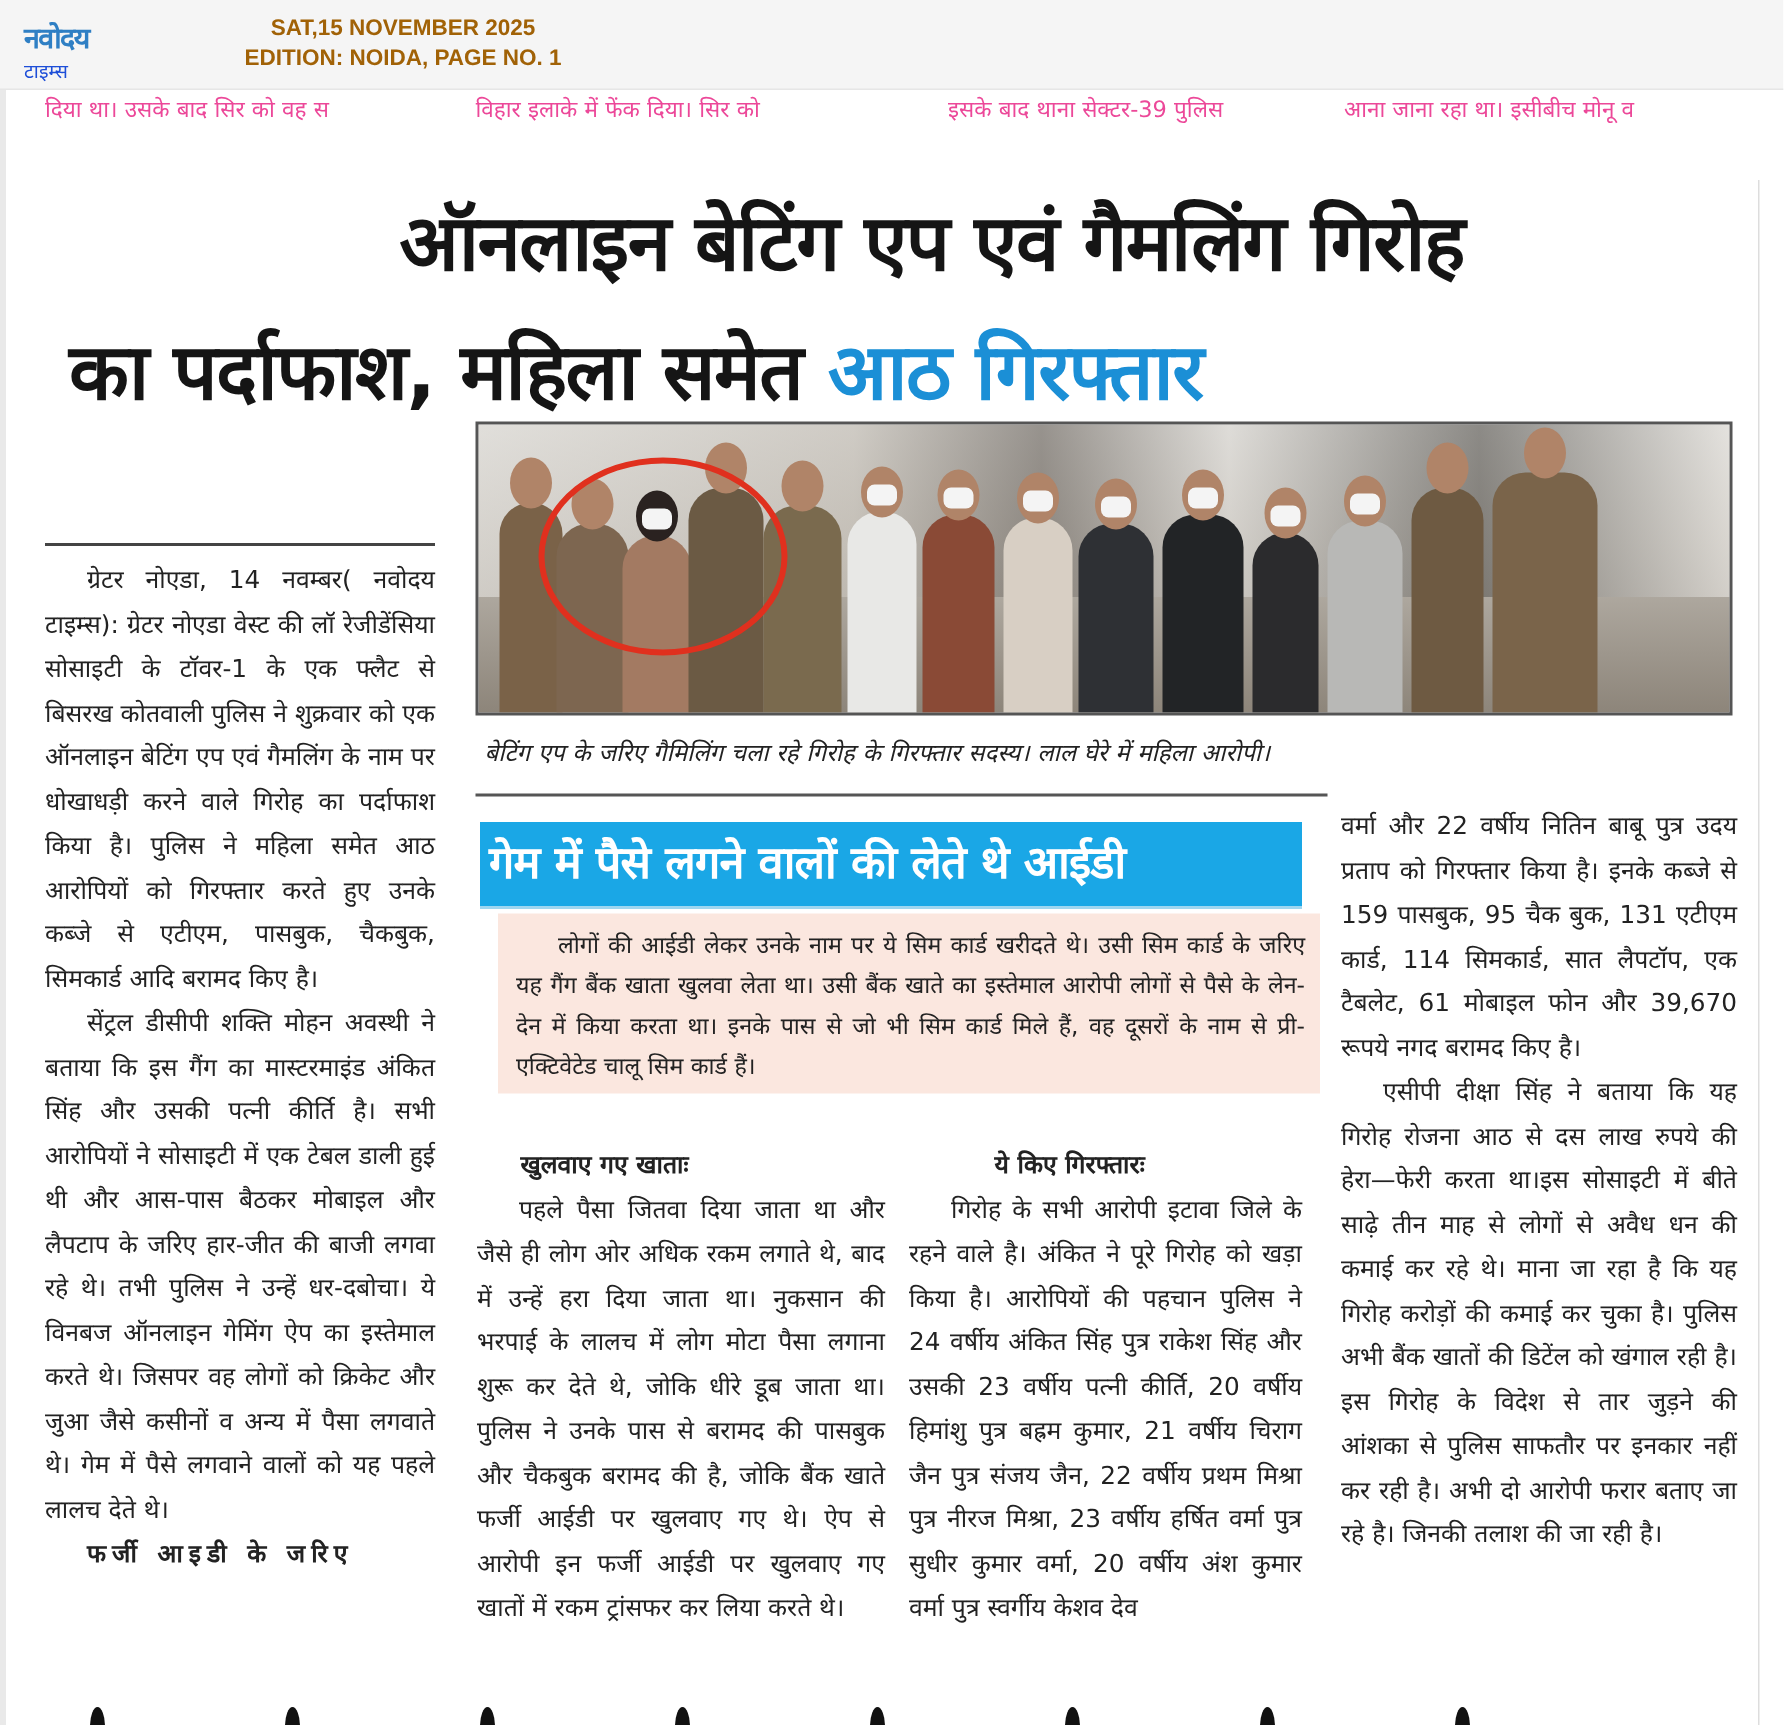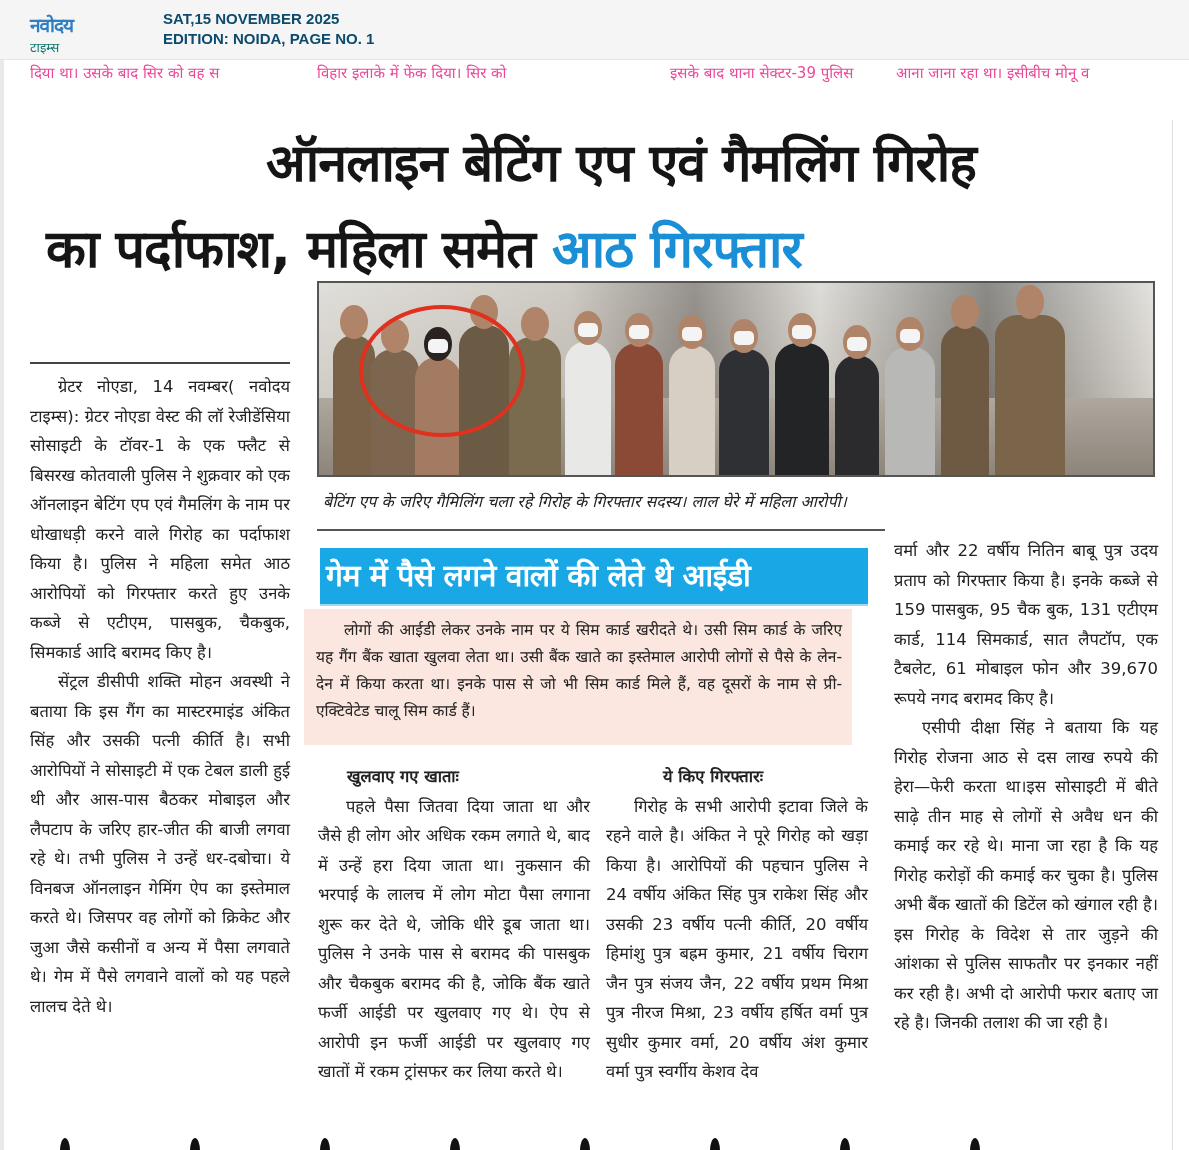--- a/index.html
+++ b/index.html
@@ -2,22 +2,22 @@
 <html><head>
 <meta charset="utf-8">
 <style>
   * { box-sizing: border-box; margin: 0; padding: 0; }
   html, body { width: 1189px; height: 1150px; overflow: hidden; background: #ffffff; }
   body { font-family: "DejaVu Sans", "Liberation Sans", sans-serif; color: #1e1e1e; position: relative; }
 
   .topbar { position: absolute; left: 0; top: 0; width: 1189px; height: 60px; background: #f5f5f5; border-bottom: 1px solid #e6e6e6; }
   .logo { position: absolute; left: 14px; top: 12px; display: flex; align-items: baseline; flex-direction: column; }
   .logo-main { color: #2f7fc4; font-weight: bold; font-size: 19px; letter-spacing: -1px; }
-  .logo-sub { color: #0f766e; font-size: 13px; margin-left: 16px; }
-  .edition { position: absolute; left: 163px; top: 9px; font-family: "Liberation Sans", sans-serif; font-size: 15px; line-height: 20px; color: #0c4a6e; font-weight: bold; }
+  .logo-sub { color: #1d4ed8; font-size: 13px; margin-left: 2px; }
+  .edition { position: absolute; left: 163px; top: 9px; font-family: "Liberation Sans", sans-serif; font-size: 15px; line-height: 20px; color: #a16207; font-weight: bold; text-align: center; }
 
   .page { position: absolute; left: 0; top: 60px; width: 1189px; height: 1090px; }
   .left-border { position: absolute; left: 0; top: 60px; width: 4px; height: 1090px; background: #e9e9e9; }
 
   .snippet { position: absolute; top: 0; font-size: 15px; color: #ec4899; white-space: nowrap; overflow: hidden; height: 28px; line-height: 26px; }
 
   .headline { position: absolute; left: 30px; top: 60px; width: 1130px; font-family: "DejaVu Sans", sans-serif; font-weight: bold; font-size: 52px; line-height: 86px; color: #151515; letter-spacing: -1px; margin-left: 16px; }
   .headline .l1 { display: block; text-align: center; padding-left: 20px; }
   .headline .l2 { display: block; white-space: nowrap; }
   .headline .accent { color: #1b8fd6; }
@@ -36,21 +36,21 @@
   .person { position: absolute; bottom: 0; border-radius: 22px 22px 0 0; }
   .person .head-s { position: absolute; left: 50%; transform: translateX(-50%); top: -30px; width: 28px; height: 34px; border-radius: 50%; background: #b08468; }
   .person .mask { position: absolute; left: 50%; transform: translateX(-50%); top: -18px; width: 20px; height: 14px; border-radius: 5px; background: #f4f4f4; }
   .red-circle { position: absolute; left: 40px; top: 22px; width: 166px; height: 132px; border: 4px solid #e0301e; border-radius: 50%; }
 
   .caption { position: absolute; left: 323px; top: 430px; width: 830px; font-style: italic; font-size: 16px; color: #222; white-space: nowrap; }
   .caption-line { position: absolute; left: 317px; top: 469px; width: 568px; height: 2px; background: #555; }
 
   .banner { position: absolute; left: 320px; top: 488px; width: 548px; height: 56px; background: #1aa7e6; color: #fff; font-weight: bold; font-size: 30px; line-height: 56px; padding-left: 6px; white-space: nowrap; letter-spacing: -0.5px; }
   .banner-rule { position: absolute; left: 320px; top: 544px; width: 548px; height: 2px; background: #9fd6f0; }
-  .infobox { position: absolute; left: 304px; top: 549px; width: 548px; height: 136px; background: #fbe7df; padding: 8px 10px 0 12px; font-size: 15.5px; line-height: 27px; color: #222; text-align: justify; }
+  .infobox { position: absolute; left: 332px; top: 549px; width: 548px; height: 120px; background: #fbe7df; padding: 8px 10px 0 12px; font-size: 15.5px; line-height: 27px; color: #222; text-align: justify; }
   .infobox p { text-indent: 28px; }
 
   .rule-right { position: absolute; left: 1172px; top: 60px; width: 1px; height: 1030px; background: #ddd; }
   .edge-text { position: absolute; left: 1196px; top: 70px; width: 12px; font-size: 13px; line-height: 30px; color: #333; overflow: hidden; height: 1000px; word-break: break-all; }
 
   .bottom-strip { position: absolute; left: 60px; top: 1078px; width: 1120px; height: 14px; overflow: hidden; }
   .bottom-strip span { display: inline-block; width: 10px; height: 26px; background: #111; border-radius: 50% 50% 0 0; margin-right: 120px; }
 </style>
 </head>
 <body>
@@ -65,33 +65,34 @@
     <div>EDITION: NOIDA, PAGE NO. 1</div>
   </div>
 </div>
 
 <div class="left-border"></div>
 
 <div class="page">
 
   <div class="snippet" style="left:30px;width:262px;">दिया था। उसके बाद सिर को वह स</div>
   <div class="snippet" style="left:317px;width:268px;">विहार इलाके में फेंक दिया। सिर को</div>
-  <div class="snippet" style="left:632px;width:240px;margin-left:38px;">इसके बाद थाना सेक्टर-39 पुलिस</div>
+  <div class="snippet" style="left:632px;width:240px;">इसके बाद थाना सेक्टर-39 पुलिस</div>
   <div class="snippet" style="left:896px;width:262px;">आना जाना रहा था। इसीबीच मोनू व</div>
 
   <h1 class="headline">
     <span class="l1">ऑनलाइन बेटिंग एप एवं गैमलिंग गिरोह</span>
     <span class="l2"><span>का पर्दाफाश, महिला समेत </span><span class="accent">आठ गिरफ्तार</span></span>
   </h1>
 
   <div class="subhead-line"></div>
 
   <div class="col" style="left:30px;top:312px;width:260px;height:760px;">
     <p>ग्रेटर नोएडा, 14 नवम्बर( नवोदय टाइम्स): ग्रेटर नोएडा वेस्ट की लॉ रेजीडेंसिया सोसाइटी के टॉवर-1 के एक फ्लैट से बिसरख कोतवाली पुलिस ने शुक्रवार को एक ऑनलाइन बेटिंग एप एवं गैमलिंग के नाम पर धोखाधड़ी करने वाले गिरोह का पर्दाफाश किया है। पुलिस ने महिला समेत आठ आरोपियों को गिरफ्तार करते हुए उनके कब्जे से एटीएम, पासबुक, चैकबुक, सिमकार्ड आदि बरामद किए है।</p>
     <p>सेंट्रल डीसीपी शक्ति मोहन अवस्थी ने बताया कि इस गैंग का मास्टरमाइंड अंकित सिंह और उसकी पत्नी कीर्ति है। सभी आरोपियों ने सोसाइटी में एक टेबल डाली हुई थी और आस-पास बैठकर मोबाइल और लैपटाप के जरिए हार-जीत की बाजी लगवा रहे थे। तभी पुलिस ने उन्हें धर-दबोचा। ये विनबज ऑनलाइन गेमिंग ऐप का इस्तेमाल करते थे। जिसपर वह लोगों को क्रिकेट और जुआ जैसे कसीनों व अन्य में पैसा लगवाते थे। गेम में पैसे लगवाने वालों को यह पहले लालच देते थे।</p>
+    <p class="subhd">फर्जी आइडी के जरिए</p>
   </div>
 
   <div class="photo">
     <div class="wall"></div>
     <div class="person" style="left:14px;width:42px;height:140px;background:#7a6248;">
         <div class="head-s"></div>
       </div>
     <div class="person" style="left:52px;width:48px;height:126px;background:#7d6650;">
         <div class="head-s"></div>
       </div>

